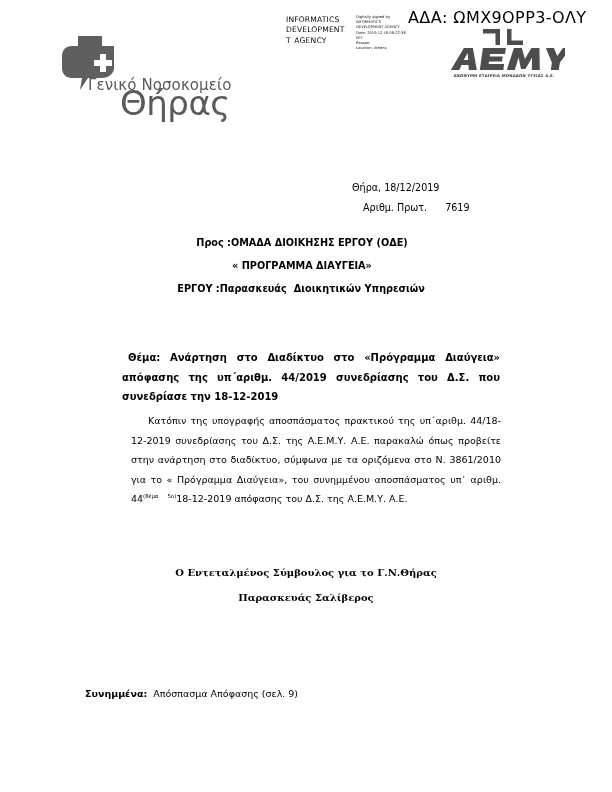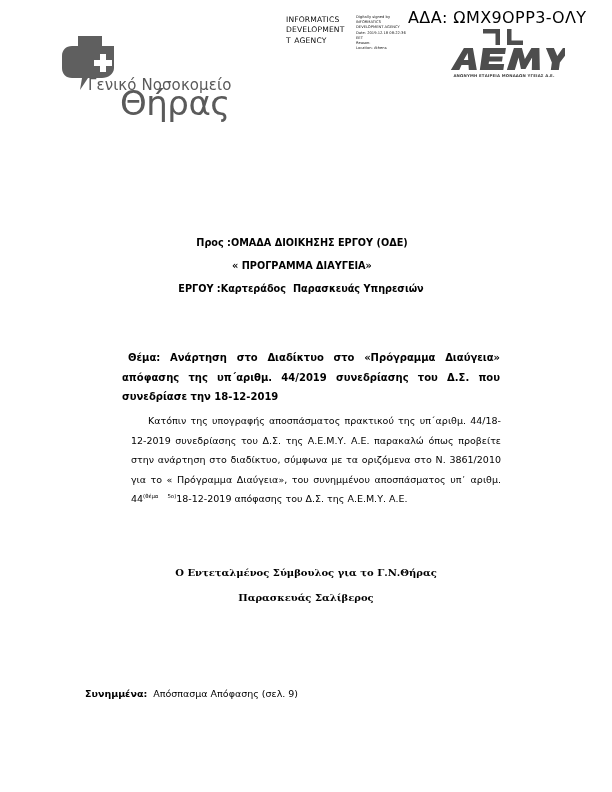--- a/index.html
+++ b/index.html
@@ -271,25 +271,29 @@
   <div class="hosp-logo">
     <svg class="hosp-mark" width="76" height="58" viewBox="0 0 76 58">
       <path d="M20 2 L44 2 L44 12 L56 12 L56 34 C56 40 50 44 44 44 L30 44 L22 56 L24 44 L14 44 C8 44 4 40 4 34 L4 22 C4 16 8 12 14 12 L20 12 Z" fill="#5f5f5f"></path>
       <path d="M42 20 L48 20 L48 26 L54 26 L54 32 L48 32 L48 38 L42 38 L42 32 L36 32 L36 26 L42 26 Z" fill="#ffffff"></path>
     </svg>
     <div class="hosp-line1">Γενικό Νοσοκομείο</div>
     <div class="hosp-line2">Θήρας</div>
   </div>
 
 
+  <div class="date-block">
+    <div>Θήρα,  18/12/2019</div>
+    <div class="protocol"><span>Αριθμ. Πρωτ.</span><span class="num">7619</span></div>
+  </div>
 
   <div class="recipients">
     <div class="r1"><span>Προς :</span><span>ΟΜΑΔΑ ΔΙΟΙΚΗΣΗΣ ΕΡΓΟΥ (ΟΔΕ)</span></div>
     <div class="r2">« ΠΡΟΓΡΑΜΜΑ ΔΙΑΥΓΕΙΑ»</div>
-    <div class="r3"><span>ΕΡΓΟΥ :</span><span>Καρτεράδος</span><span class="gap"></span><span>Παρασκευάς Υπηρεσιών</span></div>
+    <div class="r3"><span>ΕΡΓΟΥ :</span><span>Παρασκευάς</span><span class="gap"></span><span>Διοικητικών Υπηρεσιών</span></div>
   </div>
 
   <div class="subject">
     <span class="lead">Θέμα:</span>
     <span>Ανάρτηση στο Διαδίκτυο στο «Πρόγραμμα Διαύγεια» απόφασης της υπ΄αριθμ. 44/2019 συνεδρίασης του Δ.Σ. που συνεδρίασε την 18-12-2019</span>
   </div>
 
   <div class="body-text">
     <p><span>Κατόπιν της υπογραφής αποσπάσματος πρακτικού της υπ΄αριθμ. 44/18-12-2019 συνεδρίασης του Δ.Σ. της Α.Ε.Μ.Υ. Α.Ε. παρακαλώ όπως προβείτε στην ανάρτηση στο διαδίκτυο, σύμφωνα με τα οριζόμενα στο Ν. 3861/2010 για το « Πρόγραμμα Διαύγεια», του συνημμένου αποσπάσματος υπ᾽ αριθμ. 44</span><sup><span>(θέμα</span><span class="sp"></span><span>5ο)</span></sup><span>18-12-2019 απόφασης του Δ.Σ. της Α.Ε.Μ.Υ. Α.Ε.</span></p>
   </div>

